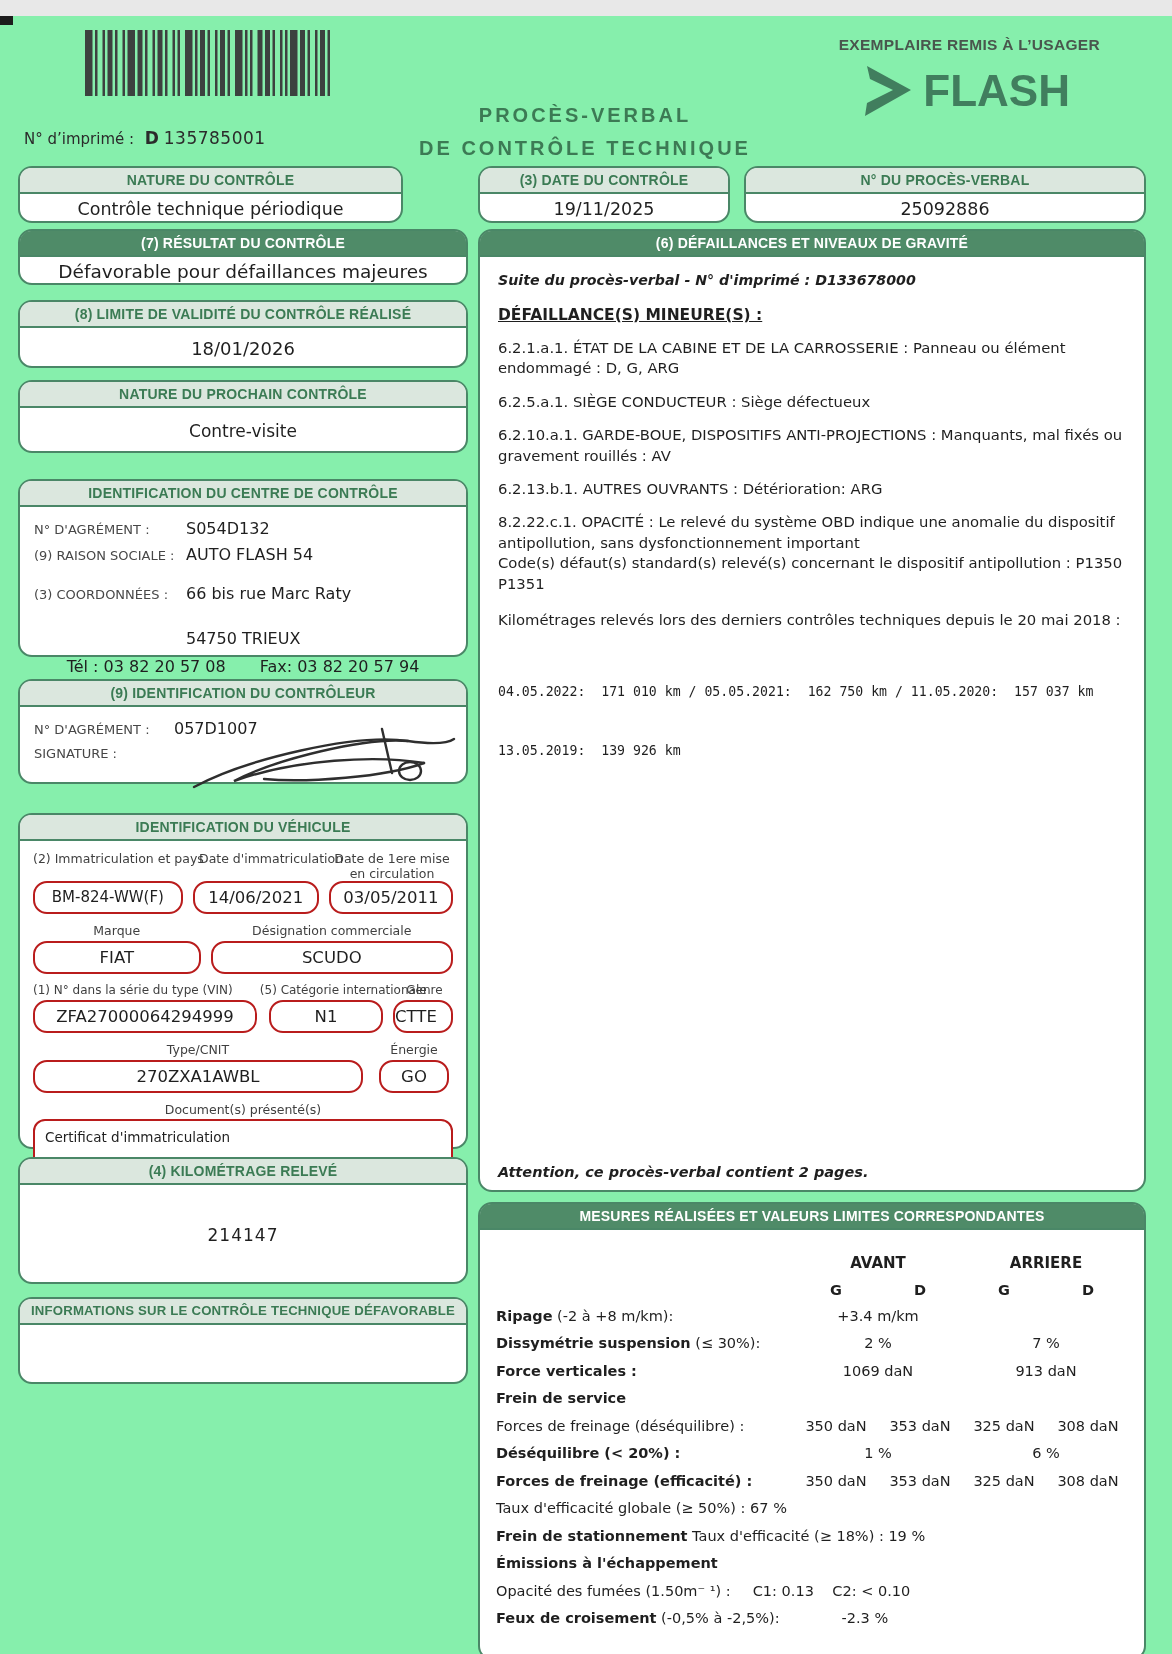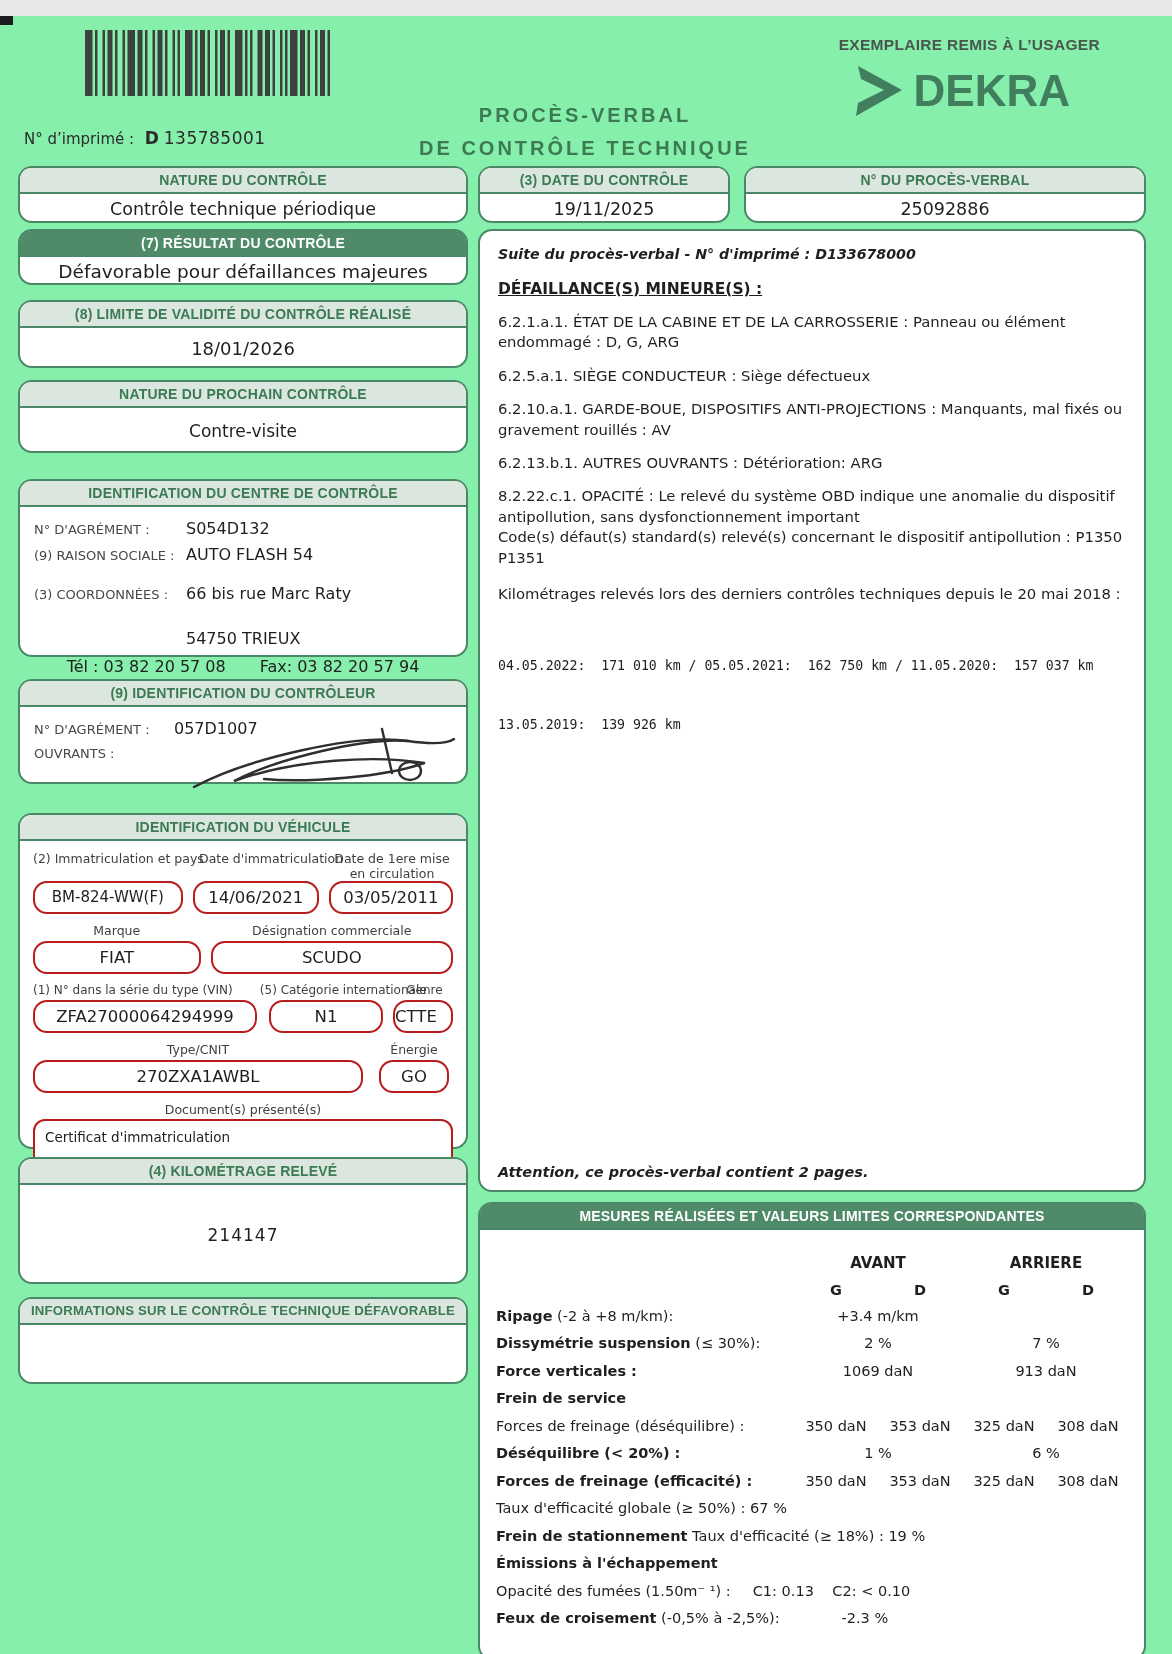--- a/index.html
+++ b/index.html
@@ -97,33 +97,33 @@
       <rect x="222.5" y="0" width="2.5" height="66" fill="#3c423f"></rect>
       <rect x="230" y="0" width="2.5" height="66" fill="#3c423f"></rect>
       <rect x="235" y="0" width="5" height="66" fill="#3c423f"></rect>
       <rect x="242.5" y="0" width="2.5" height="66" fill="#3c423f"></rect>
     </svg>
   <div class="exemplaire">EXEMPLAIRE REMIS À L’USAGER</div>
   <div class="dekra">
     <svg width="52" height="54" viewBox="0 0 52 54">
       <path d="M4 52 L50 26 L6 2 L9 15 L32 26 L6 39 Z" fill="#417e5e"></path>
     </svg>
-    <span class="dekra-text">DEKRA</span>
+    <span class="dekra-text">FLASH</span>
   </div>
   <div class="title">
     <div class="t1">PROCÈS-VERBAL</div>
     <div class="t2">DE CONTRÔLE TECHNIQUE</div>
   </div>
   <div class="imprime">
     <span>N° d’imprimé :</span>
     <span class="pfx">D</span>
     <span class="num">135785001</span>
   </div>
 
-  <div class="box" style="left:18px;top:150px;width:450px;height:57px;">
+  <div class="box" style="left:18px;top:150px;width:385px;height:57px;">
     <div class="box-hd">NATURE DU CONTRÔLE</div>
     <div class="center-val" style="height:29px;font-size:17.5px;">Contrôle technique périodique</div>
   </div>
 
   <div class="box" style="left:18px;top:213px;width:450px;height:56px;">
     <div class="box-hd dark">(7) RÉSULTAT DU CONTRÔLE</div>
     <div class="center-val" style="height:28px;font-size:18.5px;">Défavorable pour défaillances majeures</div>
   </div>
 
   <div class="box" style="left:18px;top:284px;width:450px;height:68px;">
@@ -159,21 +159,21 @@
     </div>
   </div>
 
   <div class="box" style="left:18px;top:663px;width:450px;height:105px;">
     <div class="box-hd">(9) IDENTIFICATION DU CONTRÔLEUR</div>
     <div style="position:relative;padding:12px 14px 0 14px;height:67px;">
       <div class="fieldrow">
         <span class="lbl" style="width:140px;">N° D'AGRÉMENT :</span>
         <span style="font-size:16px;">057D1007</span>
       </div>
-      <div class="lbl" style="margin-top:8px;">OUVRANTS :</div>
+      <div class="lbl" style="margin-top:8px;">SIGNATURE :</div>
       <svg class="sig-svg" width="270" height="70" viewBox="0 0 270 70">
         <g fill="none" stroke="#2e2e2e" stroke-width="2.4" stroke-linecap="round">
           <path d="M8 62 C 60 34, 170 8, 222 16 C 250 20, 262 18, 268 14"></path>
           <path d="M222 16 C 180 12, 90 34, 48 56 C 110 34, 190 30, 238 38"></path>
           <path d="M238 38 C 200 52, 120 58, 78 54"></path>
           <path d="M196 4 L 206 48"></path>
           <ellipse cx="224" cy="46" rx="11" ry="9"></ellipse>
         </g>
       </svg>
     </div>
@@ -244,20 +244,21 @@
   <div class="box" style="left:478px;top:150px;width:252px;height:57px;">
     <div class="box-hd">(3) DATE DU CONTRÔLE</div>
     <div class="center-val" style="height:29px;font-size:17.5px;">19/11/2025</div>
   </div>
   <div class="box" style="left:744px;top:150px;width:402px;height:57px;">
     <div class="box-hd">N° DU PROCÈS-VERBAL</div>
     <div class="center-val" style="height:29px;font-size:17.5px;">25092886</div>
   </div>
 
   <div class="box" style="left:478px;top:213px;width:668px;height:963px;">
+    <div class="box-hd dark">(6) DÉFAILLANCES ET NIVEAUX DE GRAVITÉ</div>
     <div class="def-body">
       <div class="suite">Suite du procès-verbal - N° d'imprimé : D133678000</div>
       <div class="mineures">DÉFAILLANCE(S) MINEURE(S) :</div>
       <div class="def-item">6.2.1.a.1. ÉTAT DE LA CABINE ET DE LA CARROSSERIE : Panneau ou élément endommagé : D, G, ARG</div>
       <div class="def-item">6.2.5.a.1. SIÈGE CONDUCTEUR : Siège défectueux</div>
       <div class="def-item">6.2.10.a.1. GARDE-BOUE, DISPOSITIFS ANTI-PROJECTIONS : Manquants, mal fixés ou gravement rouillés : AV</div>
       <div class="def-item">6.2.13.b.1. AUTRES OUVRANTS : Détérioration: ARG</div>
       <div class="def-item">
         <div>8.2.22.c.1. OPACITÉ : Le relevé du système OBD indique une anomalie du dispositif antipollution, sans dysfonctionnement important</div>
         <div>Code(s) défaut(s) standard(s) relevé(s) concernant le dispositif antipollution : P1350 P1351</div>

